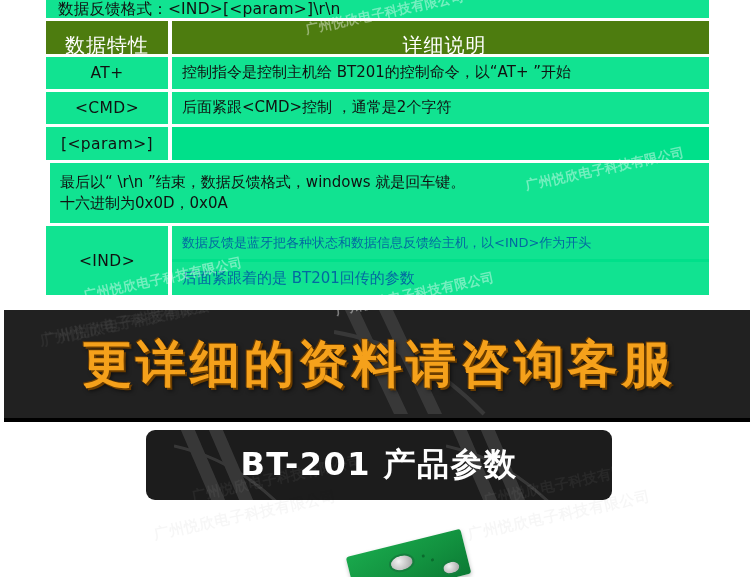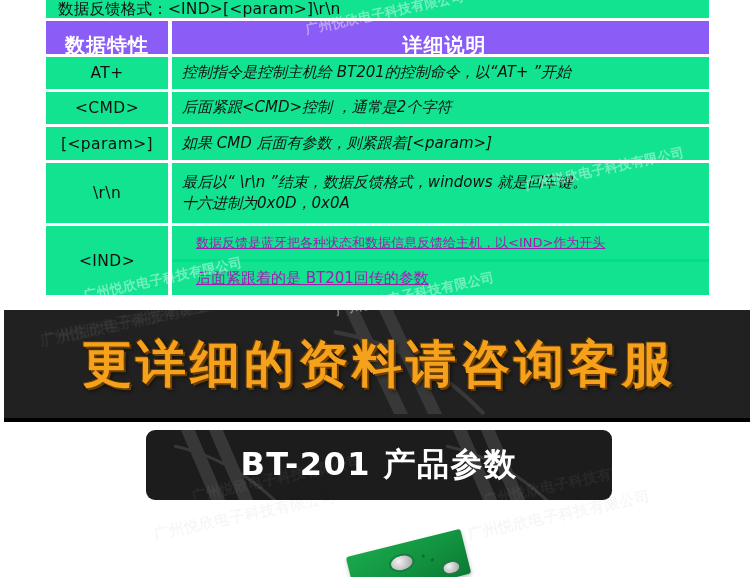--- a/index.html
+++ b/index.html
@@ -96,21 +96,21 @@
     padding: 4px 6px 4px 10px;
     display: flex;
     flex-direction: column;
     justify-content: center;
     color: #111;
     font-size: 15px;
     line-height: 1.42;
     position: relative;
     z-index: 2;
   }
-  .cell-r .ln { white-space: nowrap; font-style: italic; }
+  .cell-r .ln { white-space: nowrap; }
 
   
   #format-strip {
     background: #11E391;
     padding: 1px 0 3px 12px;
     color: #111;
     font-size: 15.5px;
     letter-spacing: 0.2px;
     height: 20px;
     line-height: 20px;
@@ -122,24 +122,24 @@
 
   
   #thead {
     display: flex;
     margin-bottom: 3px;
     margin-top: 3px;
     position: relative;
     z-index: 3;
   }
   #thead .cell-l, #thead .cell-r {
-    background: #8b5cf6;
+    background: #4d7c0f;
     color: #ffffff;
     font-size: 20px;
-    font-weight: bold;
+    font-weight: normal;
     letter-spacing: 1px;
     height: 33px;
     padding-top: 16px;
     padding-bottom: 0;
   }
   #thead .cell-l { justify-content: center; }
   #thead .cell-r {
     justify-content: center;
     align-items: flex-start;
     padding-left: 14px;
@@ -151,27 +151,26 @@
   .r-at   .cell-l, .r-at   .cell-r { height: 32px; }
   .r-cmd  .cell-l, .r-cmd  .cell-r { height: 32px; }
   .r-par  .cell-l, .r-par  .cell-r { height: 33px; }
   .r-crlf .cell-l, .r-crlf .cell-r { height: 60px; }
   .r-ind  { margin-bottom: 3px; }
   .r-ind  .cell-l { height: 69px; }
   .r-ind  .ind-right { flex: 1 1 auto; }
   .ind-sub {
     background: #11E391;
     box-sizing: border-box;
-    padding-left: 24px;
+    padding-left: 10px;
     display: flex;
     align-items: center;
-    color: #a21caf;
-    position: relative;
-    z-index: 2;
-    text-decoration: underline;
+    color: #0369a1;
+    position: relative;
+    z-index: 2;
   }
   .ind-sub.s1 { height: 33px; font-size: 13px; margin-bottom: 3px; }
   .ind-sub.s2 { height: 33px; font-size: 15px; }
 
   .mono { font-family: "DejaVu Sans", "Liberation Sans", sans-serif; }
 
   
   #cta-banner {
     position: absolute;
     left: 0;
@@ -301,27 +300,23 @@
       <div class="cell-l mono">&lt;CMD&gt;</div>
       <div class="cell-gap"></div>
       <div class="cell-r">
         <span class="ln">后面紧跟&lt;CMD&gt;控制 ，通常是2个字符</span>
       </div>
     </div>
 
     <div class="trow r-par">
       <div class="cell-l mono">[&lt;param&gt;]</div>
       <div class="cell-gap"></div>
-      <div class="cell-r">
-        <span class="ln">如果 CMD 后面有参数，则紧跟着[&lt;param&gt;]</span>
-      </div>
     </div>
 
     <div class="trow r-crlf">
-      <div class="cell-l mono">\r\n</div>
       <div class="cell-gap"></div>
       <div class="cell-r">
         <span class="ln">最后以“ \r\n ”结束，数据反馈格式，windows 就是回车键。</span>
         <span class="ln">十六进制为0x0D，0x0A</span>
       </div>
     </div>
 
     <div class="trow r-ind">
       <div class="cell-l mono">&lt;IND&gt;</div>
       <div class="cell-gap"></div>

